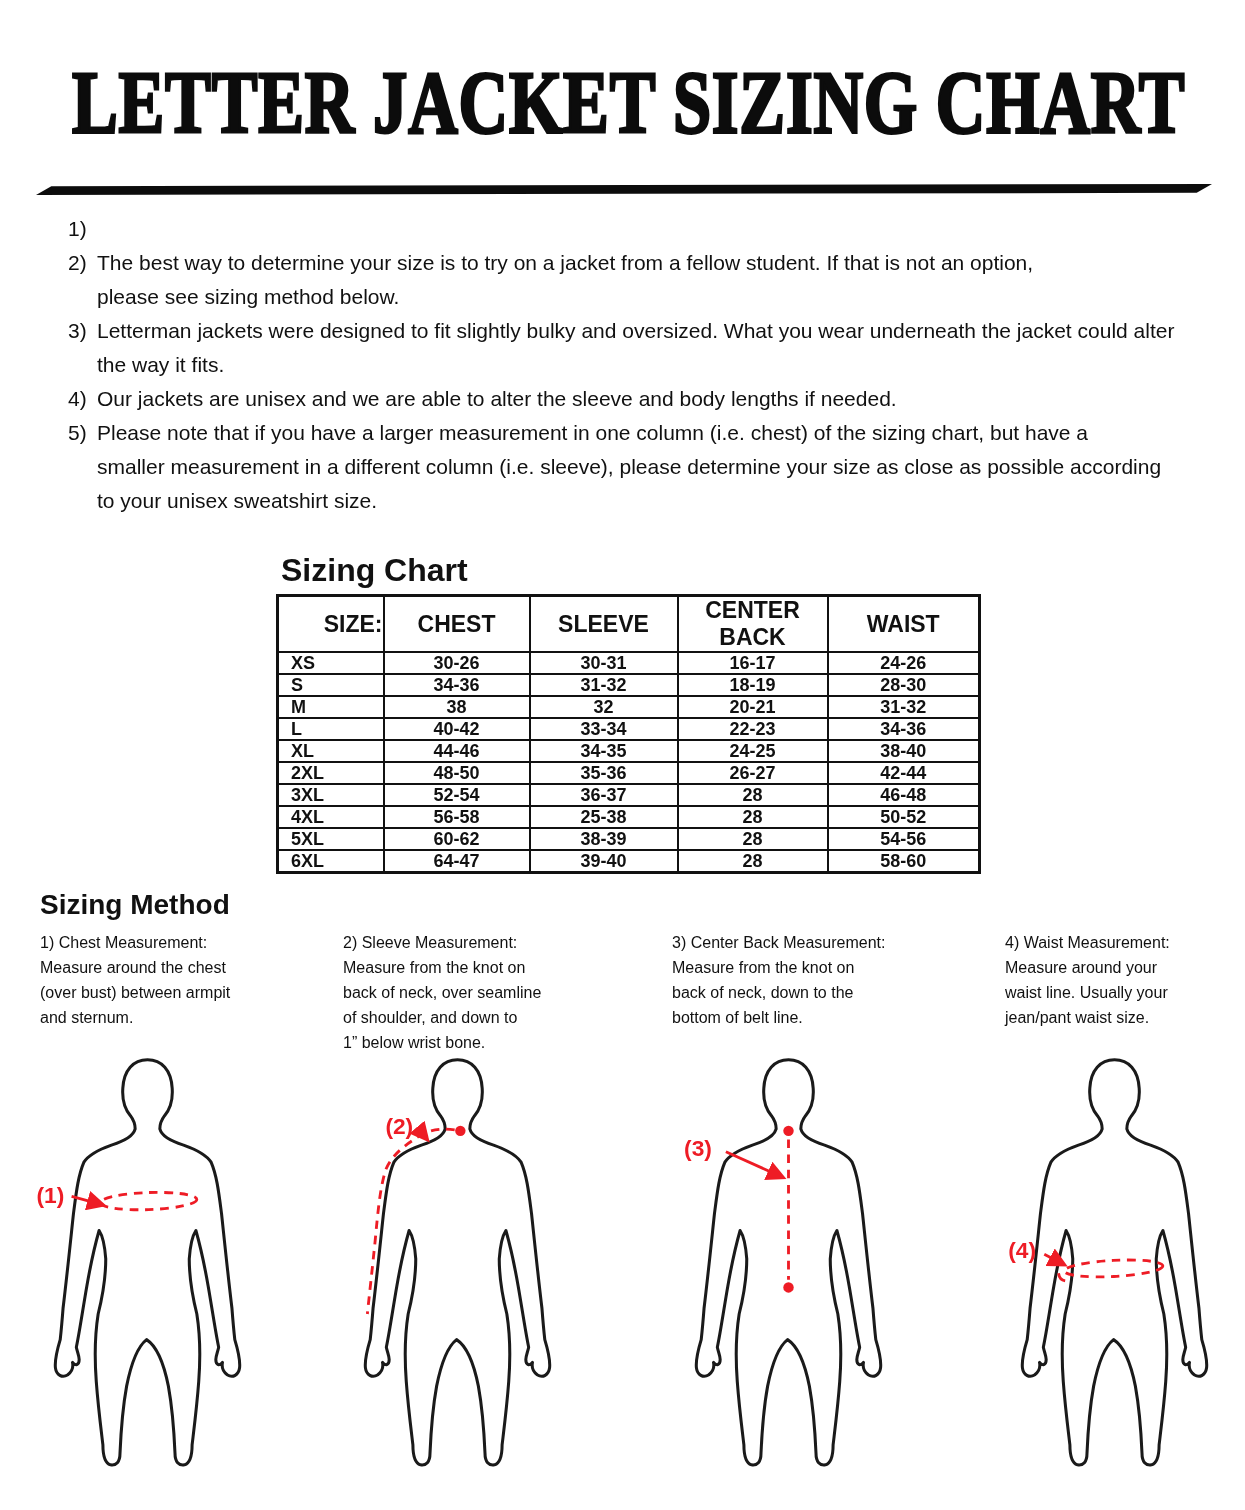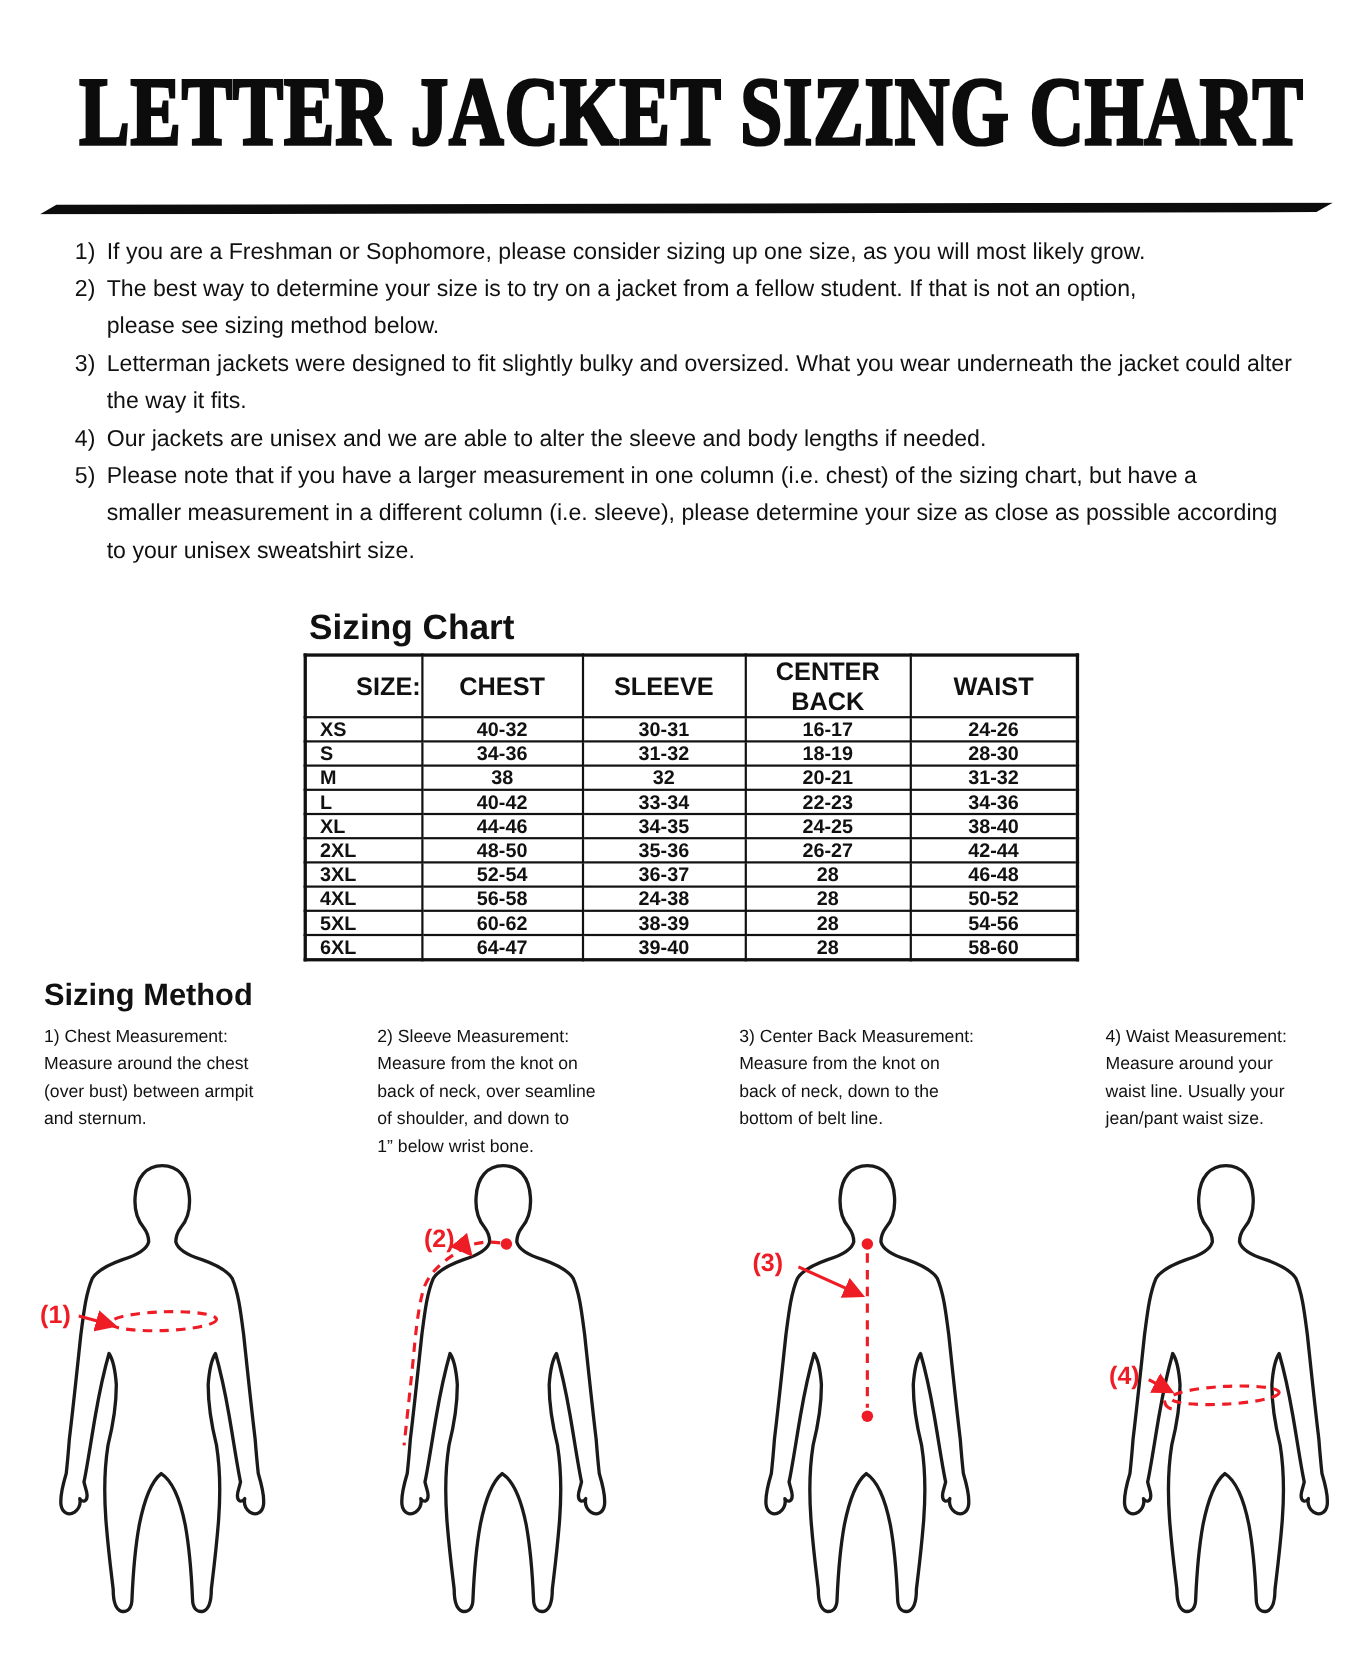--- a/index.html
+++ b/index.html
@@ -78,21 +78,20 @@
       </marker>
     </defs>
   </svg>
 
   <div class="title">LETTER JACKET SIZING CHART</div>
   <div class="divider"></div>
 
   <div class="notes">
     <div class="note">
       <span class="note-num">1)</span>
-      <span class="note-text">If you are a Freshman or Sophomore, please consider sizing up one size, as you will most likely grow.</span>
     </div>
     <div class="note">
       <span class="note-num">2)</span>
       <span class="note-text">The best way to determine your size is to try on a jacket from a fellow student. If that is not an option,
 please see sizing method below.</span>
     </div>
     <div class="note">
       <span class="note-num">3)</span>
       <span class="note-text">Letterman jackets were designed to fit slightly bulky and oversized. What you wear underneath the jacket could alter
 the way it fits.</span>
@@ -123,21 +122,21 @@
         <th class="size-col">SIZE:</th>
         <th>CHEST</th>
         <th>SLEEVE</th>
         <th>CENTER BACK</th>
         <th>WAIST</th>
       </tr>
     </thead>
     <tbody>
       <tr>
         <td class="size-col">XS</td>
-        <td>40-32</td>
+        <td>30-26</td>
         <td>30-31</td>
         <td>16-17</td>
         <td>24-26</td>
       </tr>
       <tr>
         <td class="size-col">S</td>
         <td>34-36</td>
         <td>31-32</td>
         <td>18-19</td>
         <td>28-30</td>
@@ -173,21 +172,21 @@
       <tr>
         <td class="size-col">3XL</td>
         <td>52-54</td>
         <td>36-37</td>
         <td>28</td>
         <td>46-48</td>
       </tr>
       <tr>
         <td class="size-col">4XL</td>
         <td>56-58</td>
-        <td>24-38</td>
+        <td>25-38</td>
         <td>28</td>
         <td>50-52</td>
       </tr>
       <tr>
         <td class="size-col">5XL</td>
         <td>60-62</td>
         <td>38-39</td>
         <td>28</td>
         <td>54-56</td>
       </tr>

